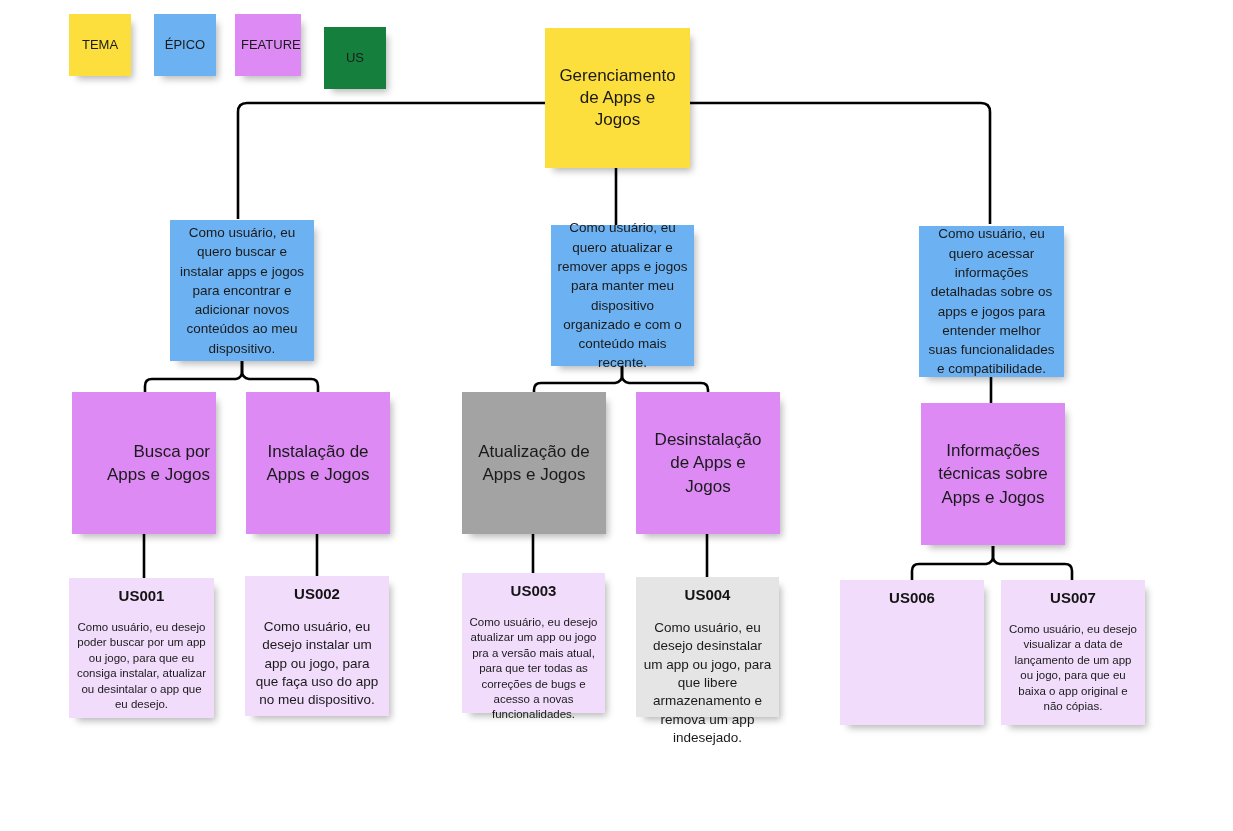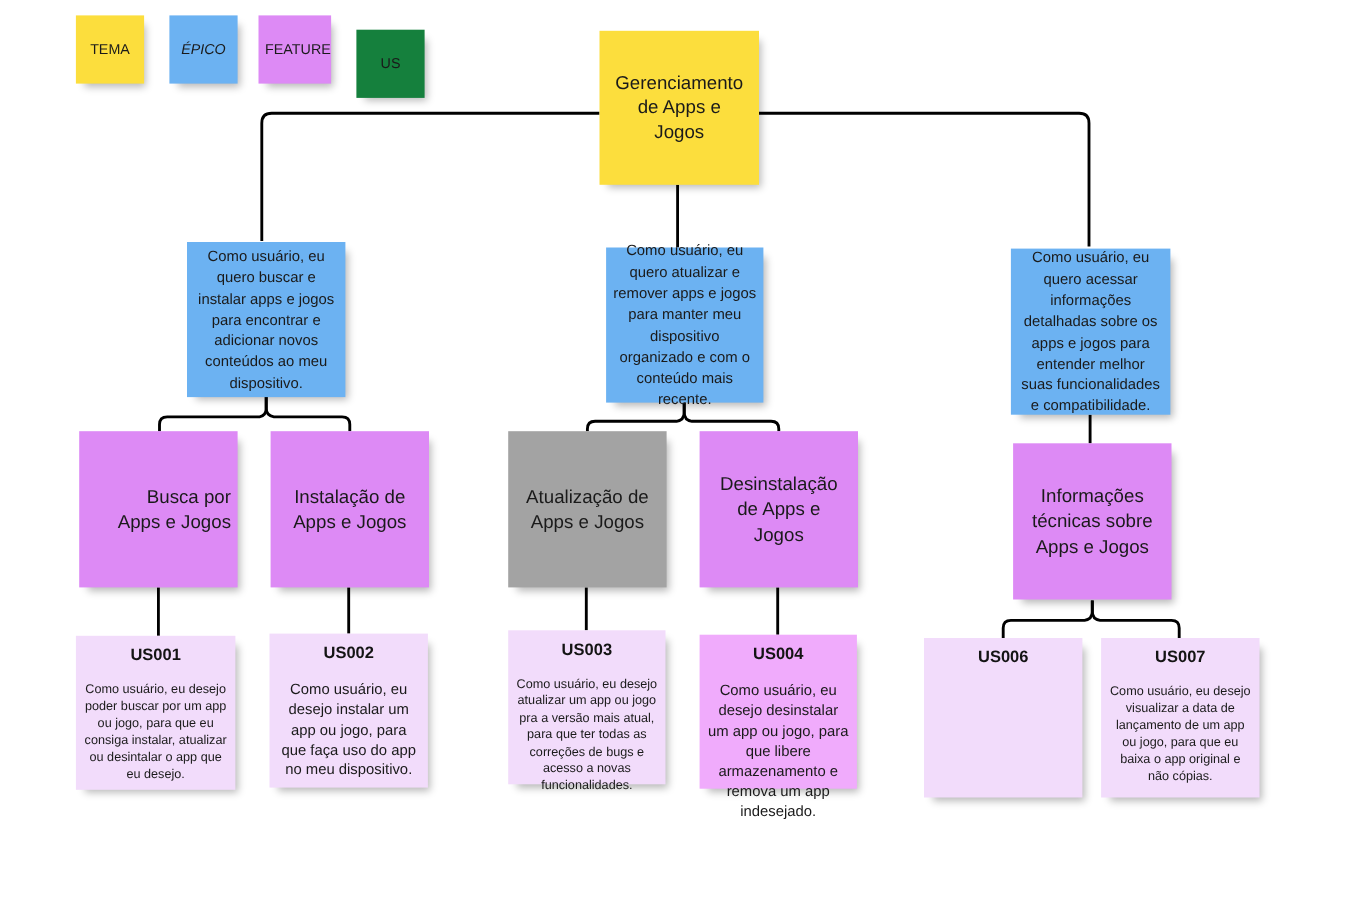--- a/index.html
+++ b/index.html
@@ -117,21 +117,21 @@
       <path d="M 707 534 L 707 577"></path>
 
       <path d="M 993 546 L 993 556 Q 993 563 986 564 L 919 564 Q 912 564 912 571 L 912 580"></path>
       <path d="M 993 546 L 993 556 Q 993 563 1000 564 L 1065 564 Q 1072 564 1072 571 L 1072 580"></path>
     </g>
   </svg>
 
   <div class="note legend-note" style="left:69px; top:14px; background:#FCDE3D;">
     <span class="txt">TEMA</span>
   </div>
-  <div class="note legend-note" style="left:154px; top:14px; background:#6CB2F2;font-style:italic;">
+  <div class="note legend-note" style="left:154px; top:14px; background:#6CB2F2;">
     <span class="txt">ÉPICO</span>
   </div>
   <div class="note legend-note wide" style="left:235px; top:14px; background:#DD8AF5;">
     <span class="txt">FEATURE</span>
   </div>
   <div class="note legend-note" style="left:324px; top:27px; background:#15803d;">
     <span class="txt">US</span>
   </div>
 
   <div class="note theme-note" style="left:545px; top:28px; width:145px; height:140px; background:#FCDE3D;">
@@ -207,21 +207,21 @@
     </div>
   </div>
 
   <div class="note us-note" style="left:462px; top:573px; width:143px; height:140px; background:#F2DCFB;">
     <div class="us-inner">
       <span class="us-id">US003</span>
       <span class="us-body">Como usuário, eu desejo atualizar um app ou jogo pra a versão mais atual, para que ter todas as correções de bugs e acesso a novas funcionalidades.</span>
     </div>
   </div>
 
-  <div class="note us-note big" style="left:636px; top:577px; width:143px; height:140px; background:#f0abfc;">
+  <div class="note us-note big" style="left:636px; top:577px; width:143px; height:140px; background:#e5e5e5;">
     <div class="us-inner">
       <span class="us-id">US004</span>
       <span class="us-body">Como usuário, eu desejo desinstalar um app ou jogo, para que libere armazenamento e remova um app indesejado.</span>
     </div>
   </div>
 
   <div class="note us-note" style="left:840px; top:580px; width:144px; height:145px; background:#F2DCFB;">
     <div class="us-inner">
       <span class="us-id">US006</span>
     </div>

